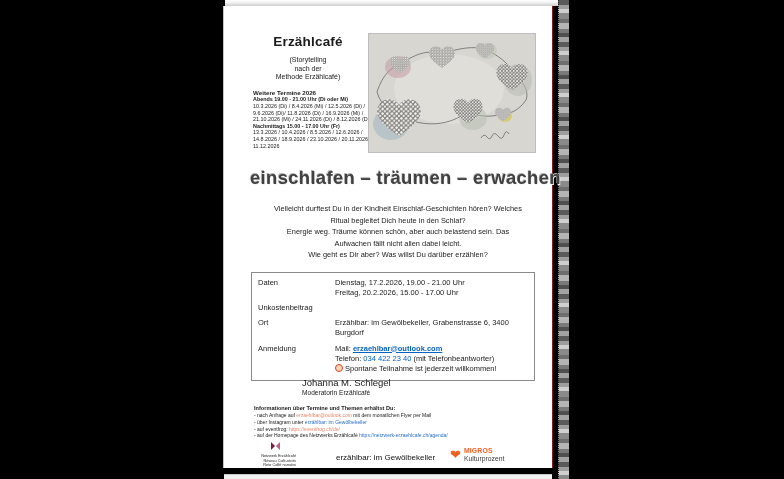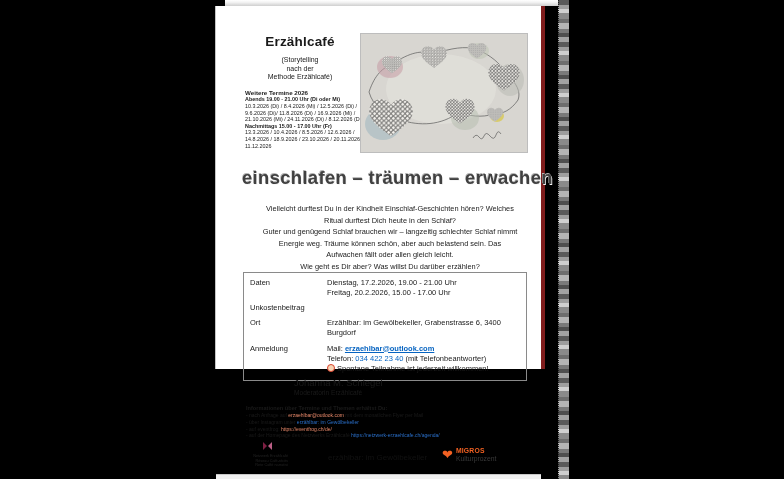--- a/index.html
+++ b/index.html
@@ -5,22 +5,22 @@
   html,body{margin:0;padding:0;background:#000;}
   .stage{position:relative;width:784px;height:479px;background:#000;overflow:hidden;
          font-family:"Liberation Sans","DejaVu Sans",sans-serif;color:#1a1a1a;}
   .top-strip{position:absolute;left:225px;top:0;width:334px;height:6px;
              background:linear-gradient(to bottom,#ffffff 0%,#f2f2f2 40%,#cfcfcf 100%);}
   .dither-strip{position:absolute;left:558px;top:0;width:10px;height:479px;
     border-left:1px dotted #1d1d1d;
     background:repeating-linear-gradient(to bottom,
       #5a5a5a 0 5px,#9e9e9e 5px 9px,#cfcfcf 9px 13px,#8a8a8a 13px 19px,
       #6e6e6e 19px 23px,#b5b5b5 23px 29px,#7a7a7a 29px 33px,#4f4f4f 33px 37px,#a3a3a3 37px 42px);}
-  .page{position:absolute;left:215px;top:6px;width:330px;height:363px;background:#fff;
-        border-left:1px solid #c4c4c4;border-right:4px solid #7f1d1d;box-sizing:border-box;}
+  .page{position:absolute;left:223px;top:6px;width:330px;height:462px;background:#fff;
+        border-left:1px solid #c4c4c4;border-right:1px solid #7f1d1d;box-sizing:border-box;}
   .page-bottom-line{position:absolute;left:0;top:468px;width:100%;height:1px;background:#c9c9c9;}
   .page-bottom-sliver{position:absolute;left:0;top:469px;width:100%;height:4px;background:#f1f1f1;}
 
   .title-block{position:absolute;left:0;top:28px;width:168px;text-align:center;}
   .title{font-size:13.5px;font-weight:bold;letter-spacing:.2px;}
   .subtitle{margin-top:7px;font-size:7px;line-height:8.6px;color:#202020;}
 
   .termine{position:absolute;left:29px;top:83px;width:132px;font-size:5.4px;line-height:6.6px;text-align:left;}
   .termine .h{font-size:6.2px;font-weight:bold;line-height:7.4px;}
   .termine .b{font-weight:bold;}
@@ -119,24 +119,23 @@
       <use href="#heart" transform="translate(30,82) scale(0.78)" fill="url(#cr)"></use>
       <use href="#heart" transform="translate(99,76) scale(0.52)" fill="url(#cr)"></use>
       <use href="#heart" transform="translate(134,80) scale(0.29)" fill="url(#cr)"></use>
       <path d="M112,104 q3,-5 6,-1 t5,-1 t6,0 t6,-1 t5,-1" fill="none" stroke="#4a4a4a" stroke-width="0.6"></path>
     </svg>
 
     <div class="tagline">einschlafen – träumen – erwachen</div>
 
     <div class="intro">
       <div>Vielleicht durftest Du in der Kindheit Einschlaf-Geschichten hören? Welches</div>
-      <div>Ritual durftest Dich heute in den Schlaf?</div>
-      <div>Guter und genügend Schlaf brauchen wir – langzeitig schlechter Schlaf nimmt</div>
+      <div>Ritual begleitet Dich heute in den Schlaf?</div>
       <div>Energie weg. Träume können schön, aber auch belastend sein. Das</div>
-      <div>Aufwachen fällt oder allen gleich leicht.</div>
+      <div>Aufwachen fällt nicht allen dabei leicht.</div>
       <div>Wie geht es Dir aber? Was willst Du darüber erzählen?</div>
     </div>
 
     <div class="details">
       <div class="drow">
         <div class="dlabel">Daten</div>
         <div class="dvalue bold">
           <div>Dienstag, 17.2.2026, 19.00 - 21.00 Uhr</div>
           <div>Freitag, 20.2.2026, 15.00 - 17.00 Uhr</div>
         </div>

